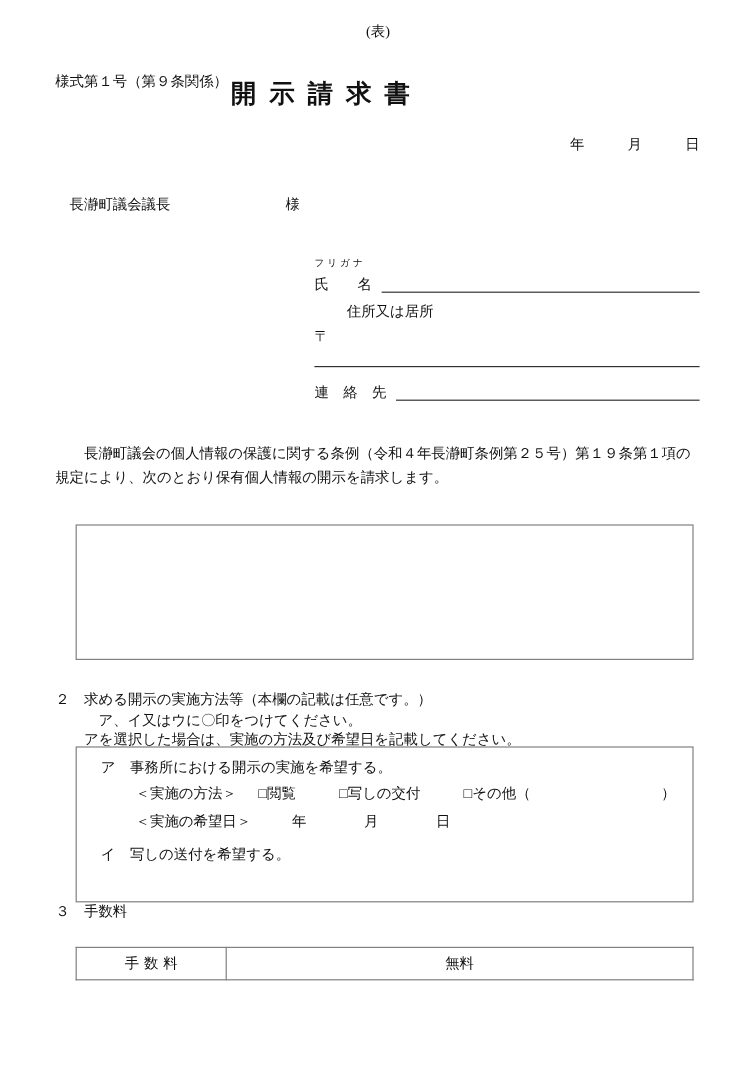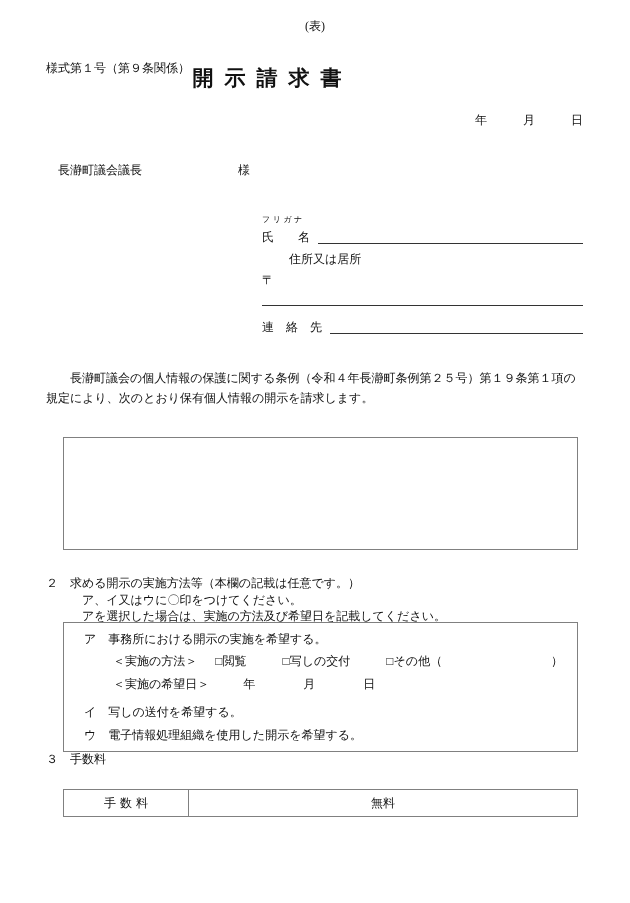--- a/index.html
+++ b/index.html
@@ -127,21 +127,21 @@
   .sec1-head { top: 420px; left: 46px; }
   .sec2-head { top: 574px; left: 46px; }
   .sec3-head { top: 750px; left: 46px; }
 
   .sec2-note {
     font-size: 12px;
     line-height: 19px;
     white-space: nowrap;
   }
   .sec2-note1 { top: 591px; left: 82px; }
-  .sec2-note2 { top: 607px; left: 82px; text-align: center; }
+  .sec2-note2 { top: 607px; left: 70px; text-align: center; }
 
   
   .box1 {
     top: 437px; left: 63px;
     width: 515px; height: 113px;
     border: 1px solid #808080;
     box-sizing: border-box;
     background: #ffffff;
   }
 
@@ -221,21 +221,20 @@
   <div class="abs sec-head sec2-head">２　求める開示の実施方法等（本欄の記載は任意です。）</div>
   <div class="abs sec2-note sec2-note1">ア、イ又はウに〇印をつけてください。</div>
   <div class="abs sec2-note sec2-note2">アを選択した場合は、実施の方法及び希望日を記載してください。</div>
 
   <div class="abs box2"></div>
   <div class="abs opt-line opt-a-m"><span>＜実施の方法＞</span><span style="display:inline-block;width:18px"></span><span>□閲覧　　　□写しの交付　　　□その他（</span></div>
   <div class="abs opt-line opt-a">ア　事務所における開示の実施を希望する。</div>
   <div class="abs paren-close">）</div>
   <div class="abs opt-line opt-i">イ　写しの送付を希望する。</div>
   <div class="abs opt-line opt-a-d"><span>＜実施の希望日＞</span><span style="display:inline-block;width:34px"></span><span>年　　　　月　　　　日</span></div>
-  <div class="abs opt-line opt-u">ウ　電子情報処理組織を使用した開示を希望する。</div>
 
   <div class="abs sec-head sec3-head">３　手数料</div>
   <table class="abs fee-table">
     <tbody>
       <tr>
         <td class="fee-key">手数料</td>
         <td class="fee-val">無料</td>
       </tr>
     </tbody>
   </table>

